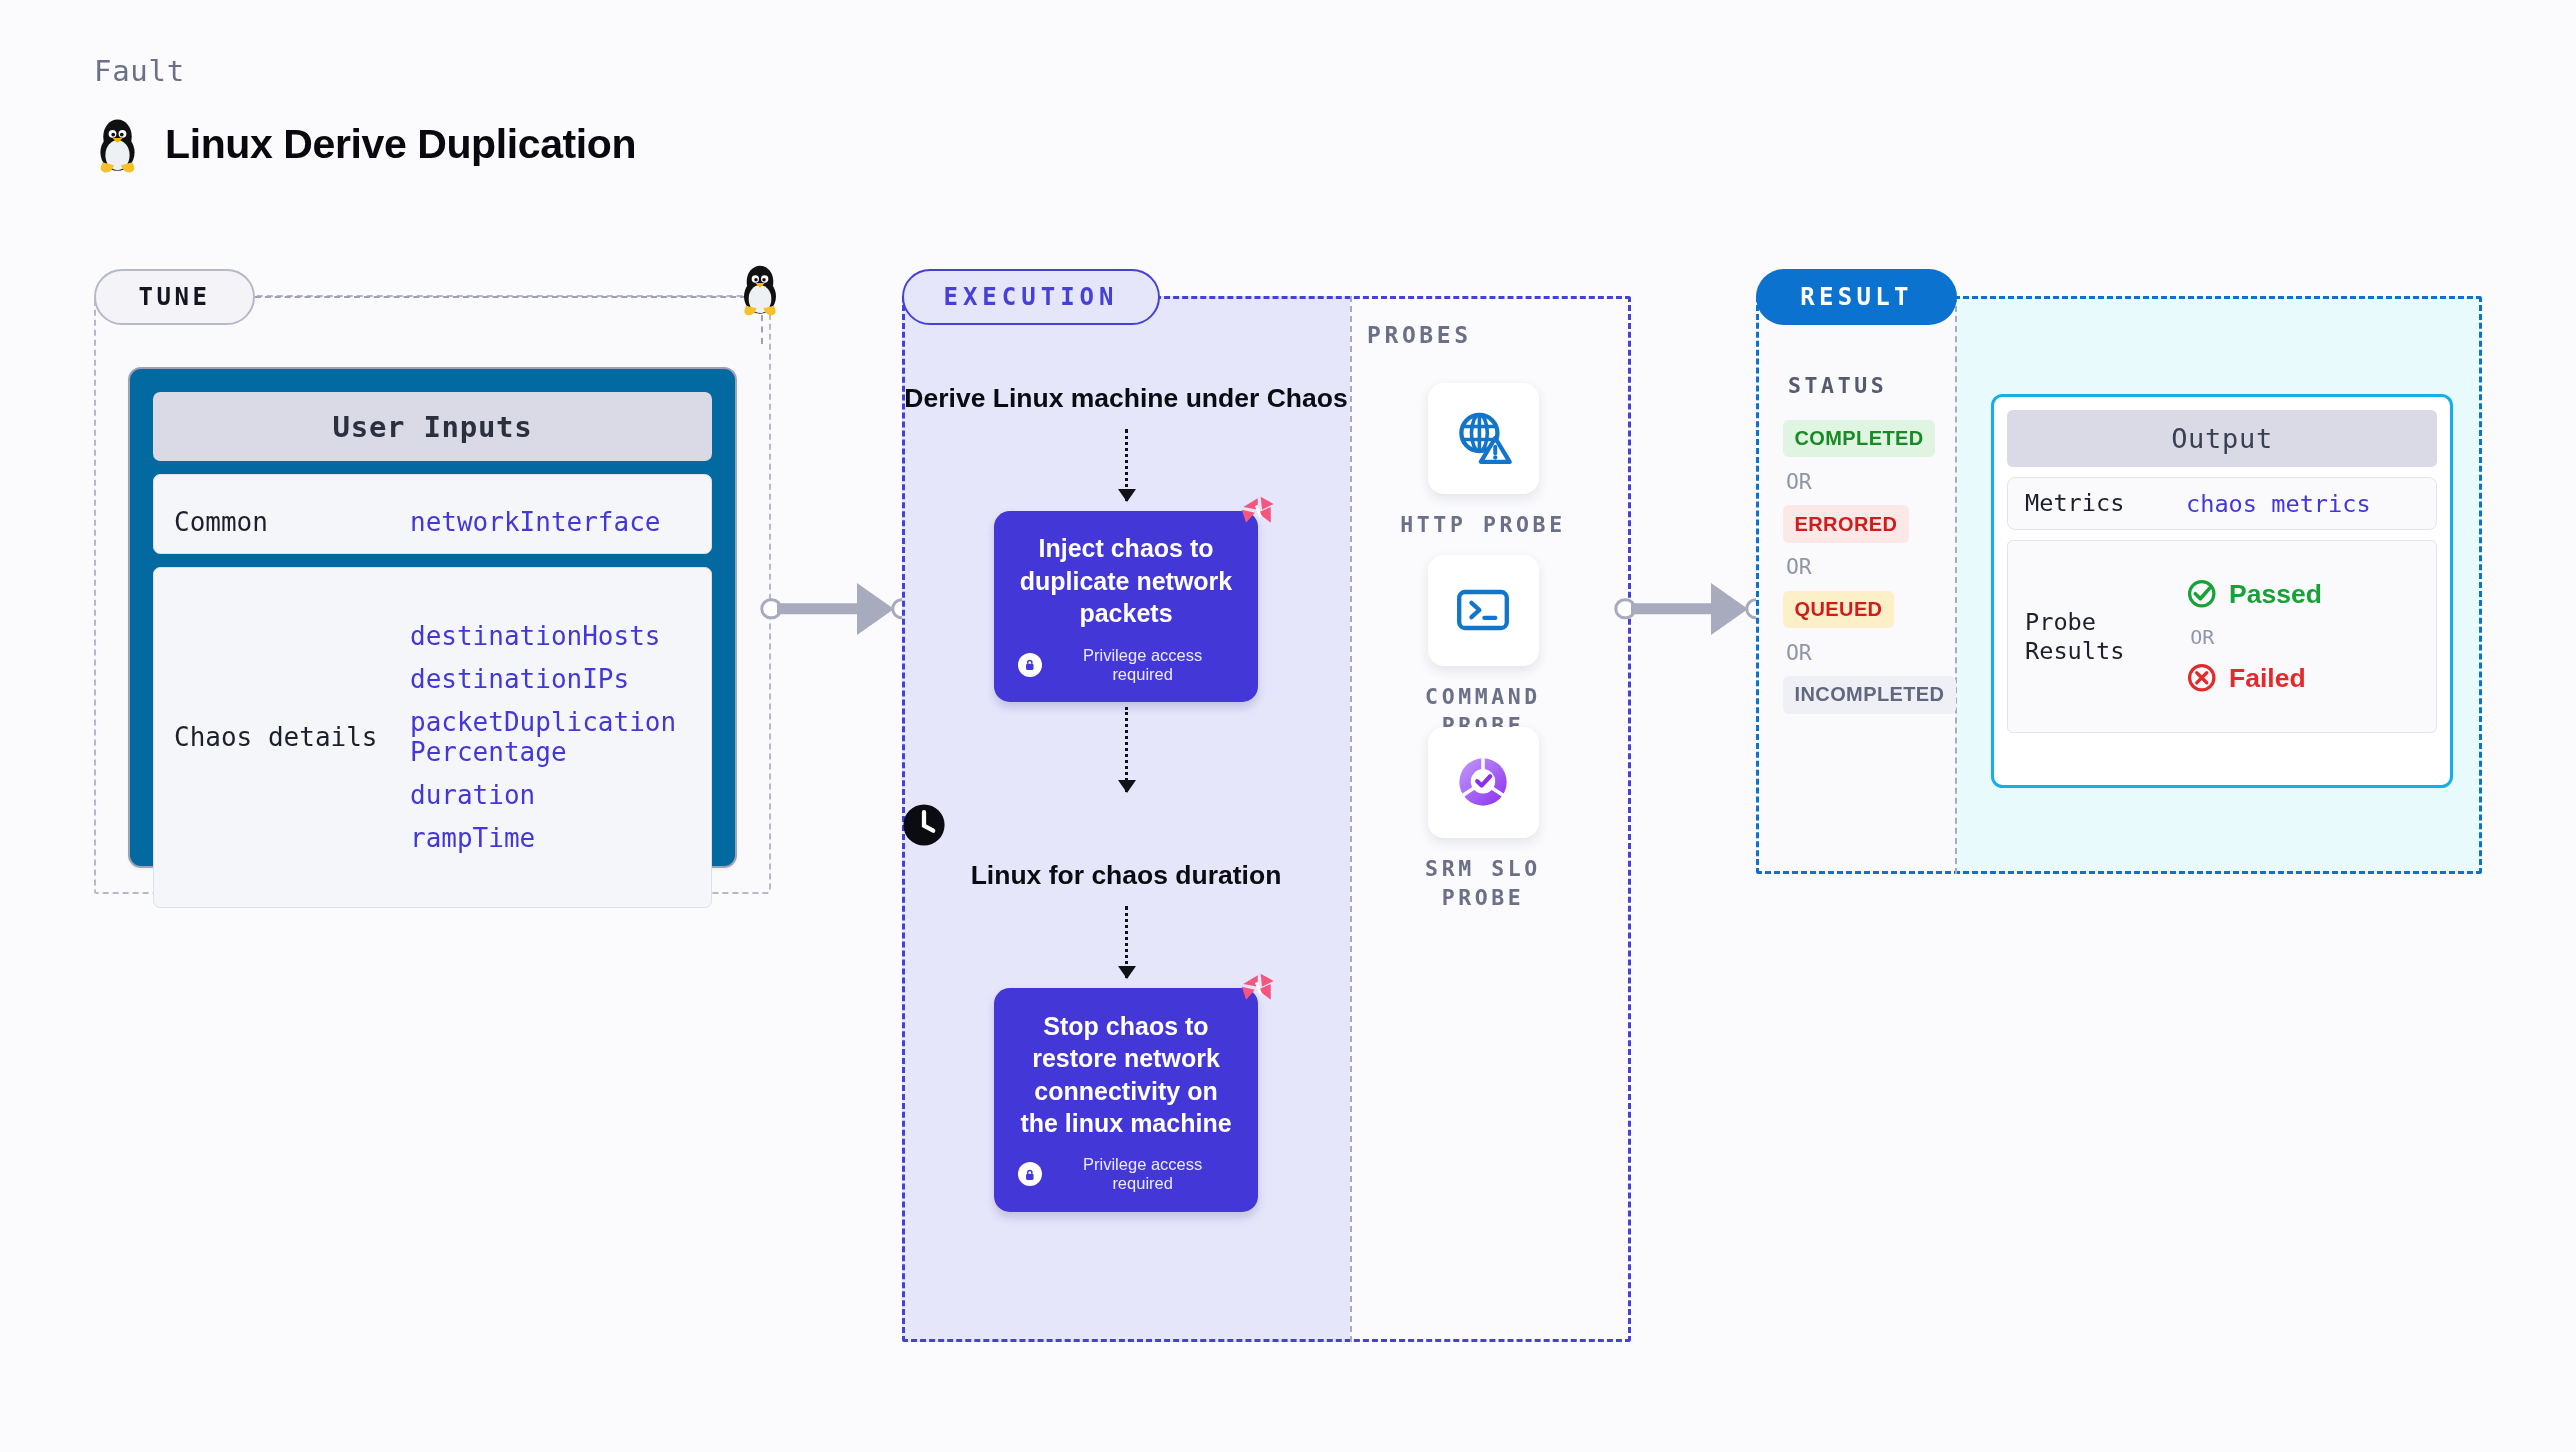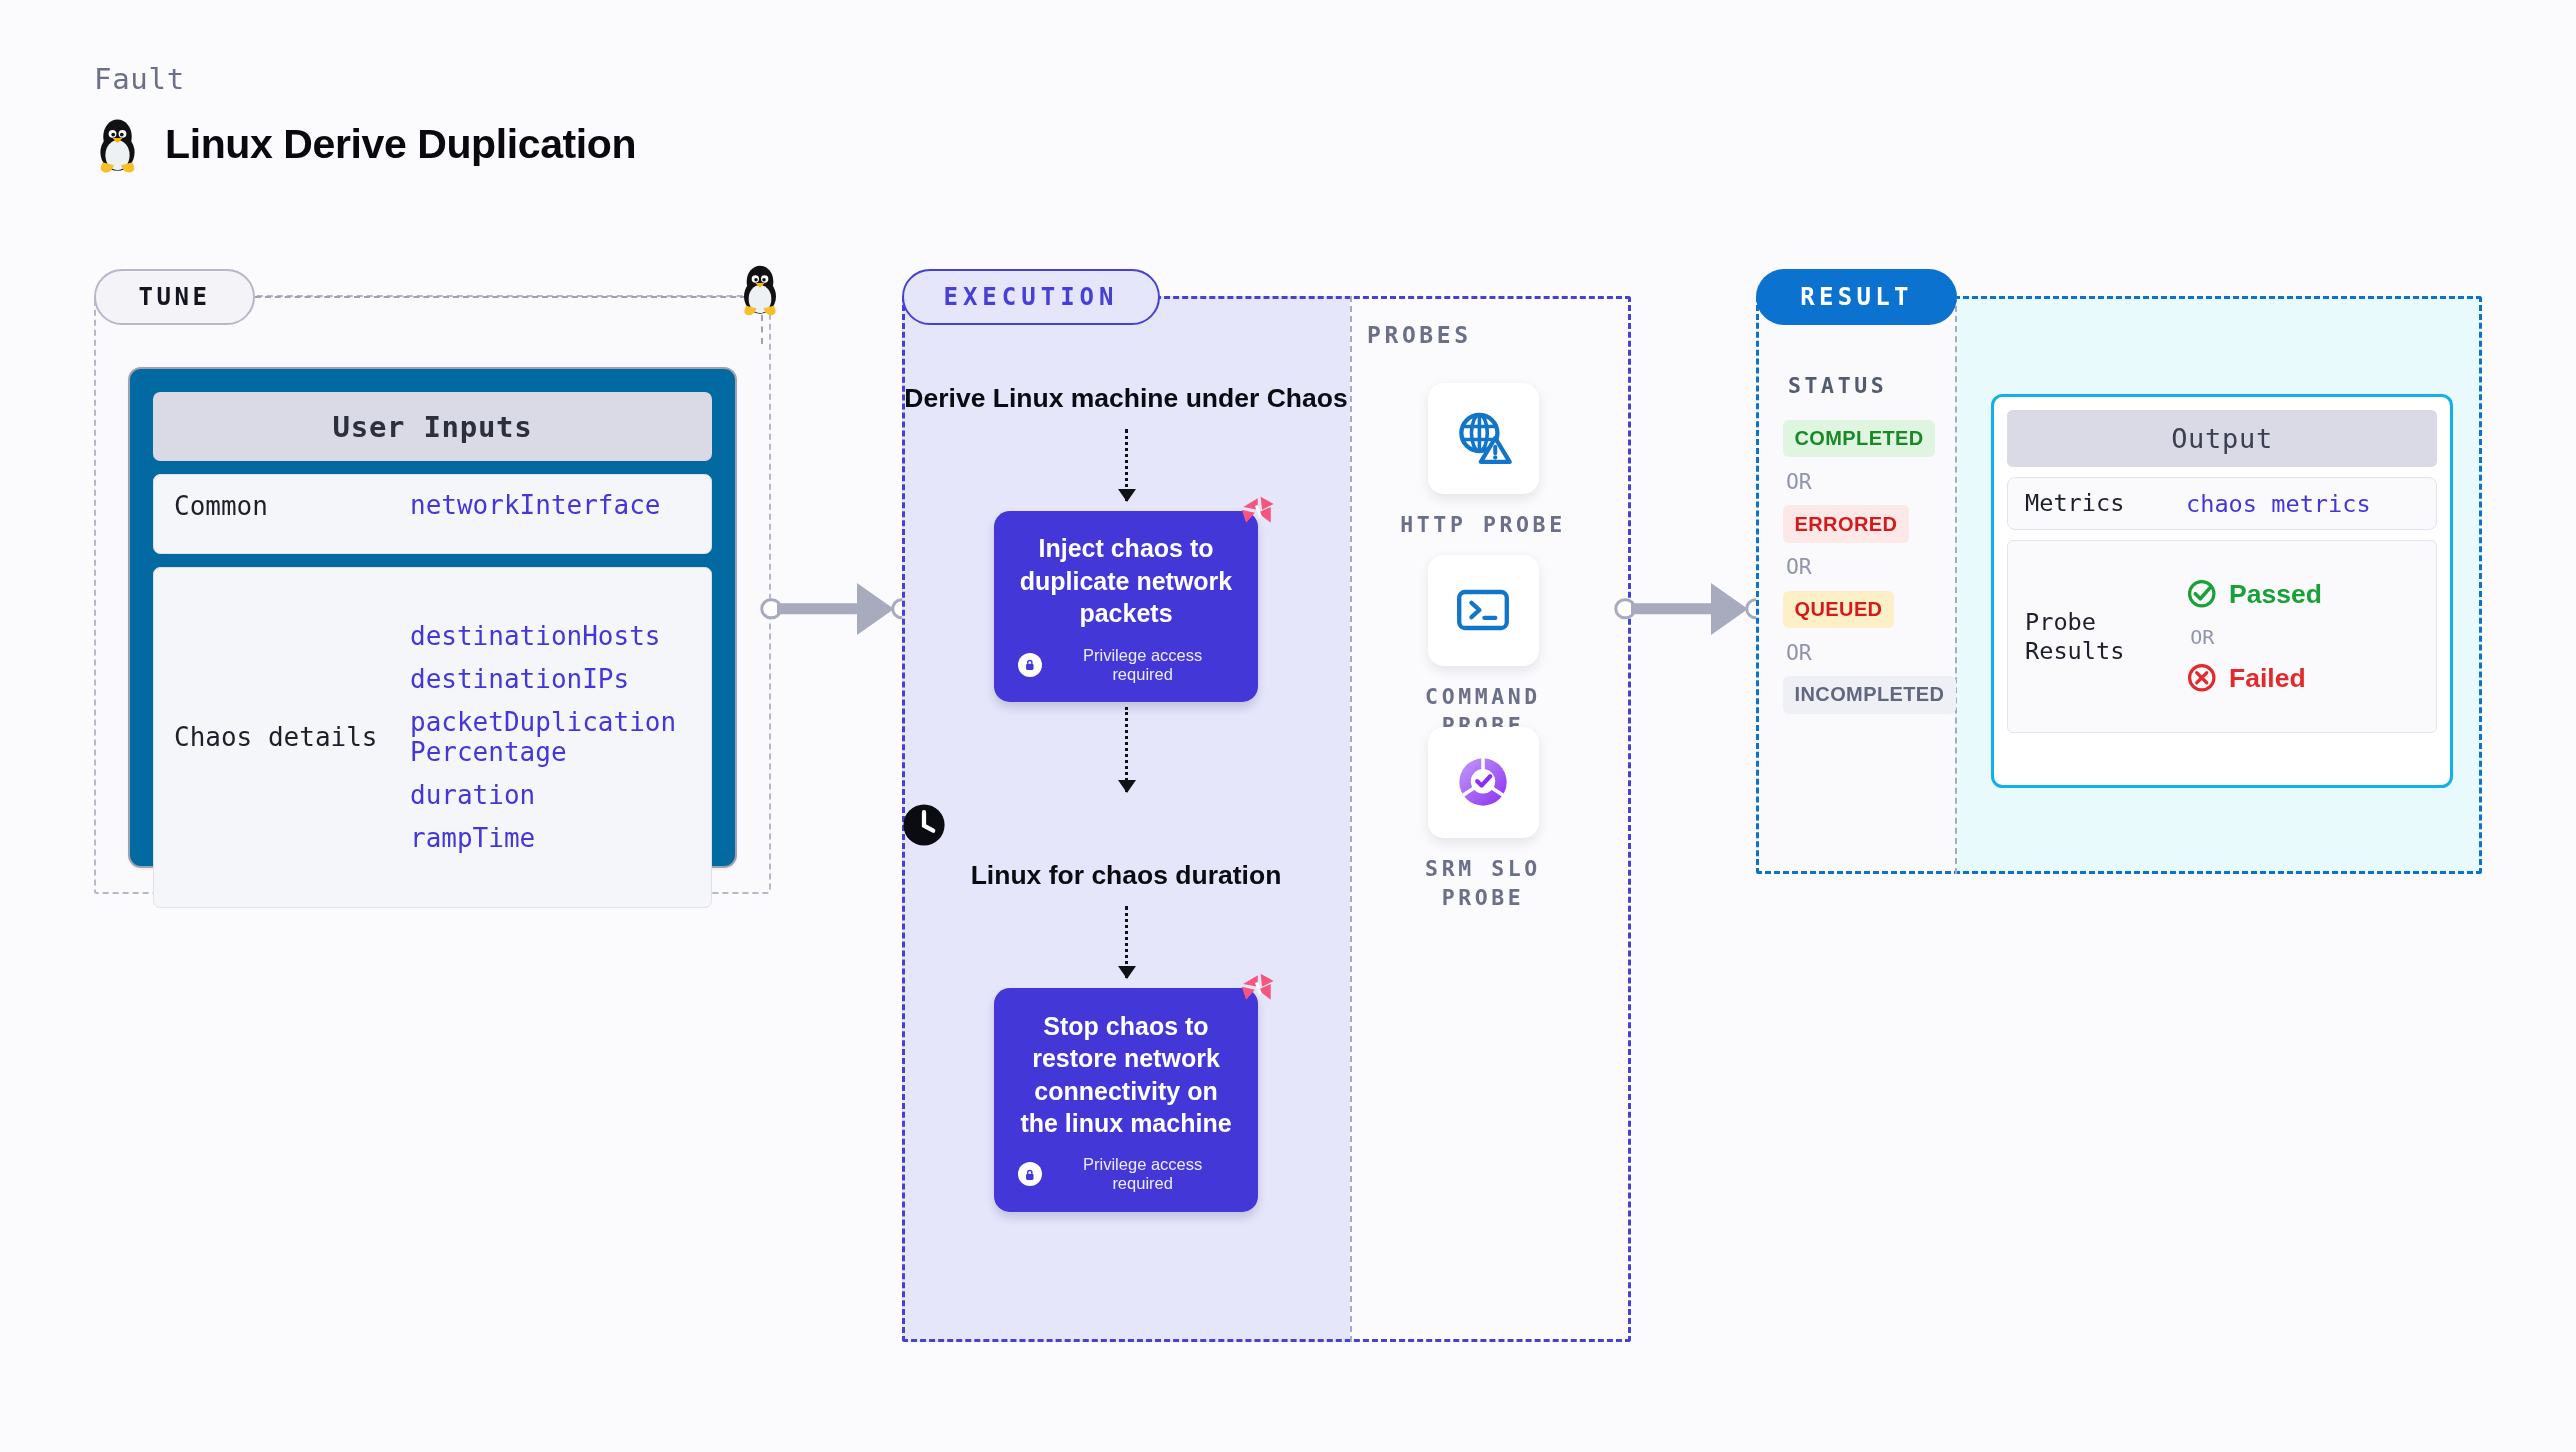--- a/index.html
+++ b/index.html
@@ -8,21 +8,21 @@
     background: #fbfbfd;
     font-family: "Liberation Sans", sans-serif;
     overflow: hidden;
   }
   .page { position: relative; width: 2576px; height: 1452px; }
 
   
   .hdr-kicker {
     position: absolute; left: 94px; top: 54px;
     font-family: "DejaVu Sans Mono", monospace;
-    font-size: 29px; color: #6b7088; letter-spacing: 0.7px; margin-top: 8px;
+    font-size: 29px; color: #6b7088; letter-spacing: 0.7px;
   }
   .hdr-row { position: absolute; left: 94px; top: 115px; display: flex; align-items: center; gap: 24px; }
   .hdr-title { font-size: 41px; font-weight: 700; color: #09090f; letter-spacing: -0.4px; }
 
   
   .tux { display:block; }
 
   
   .panel { position: absolute; }
   .pill {
@@ -68,21 +68,21 @@
     padding: 23px;
   }
   .inputs-hdr {
     height: 69px; background: #d9dae6; border-radius: 7.2px;
     display: flex; align-items: center; justify-content: center;
     font-family: "DejaVu Sans Mono", monospace; font-size: 29px; font-weight: 700; color: #2c2f3e;
     letter-spacing: 0.7px;
   }
   .inputs-sec {
     margin-top: 13px; background: #f5f6fa; border: 1.4px solid #dfe1ea; border-radius: 7.2px;
-    display: flex; align-items: flex-start; padding: 15.8px 20px;
+    display: flex; align-items: flex-end; padding: 15.8px 20px;
   }
   .sec-label {
     font-family: "DejaVu Sans Mono", monospace; font-size: 26px; color: #1d1f2b;
     width: 236px; flex: none; line-height: 1.18;
   }
   .sec-vals { display: flex; flex-direction: column; gap: 14.3px; }
   .sec-val {
     font-family: "DejaVu Sans Mono", monospace; font-size: 26px; color: #4337d8;
     line-height: 1.12; max-width: 287px; word-break: break-all;
   }

